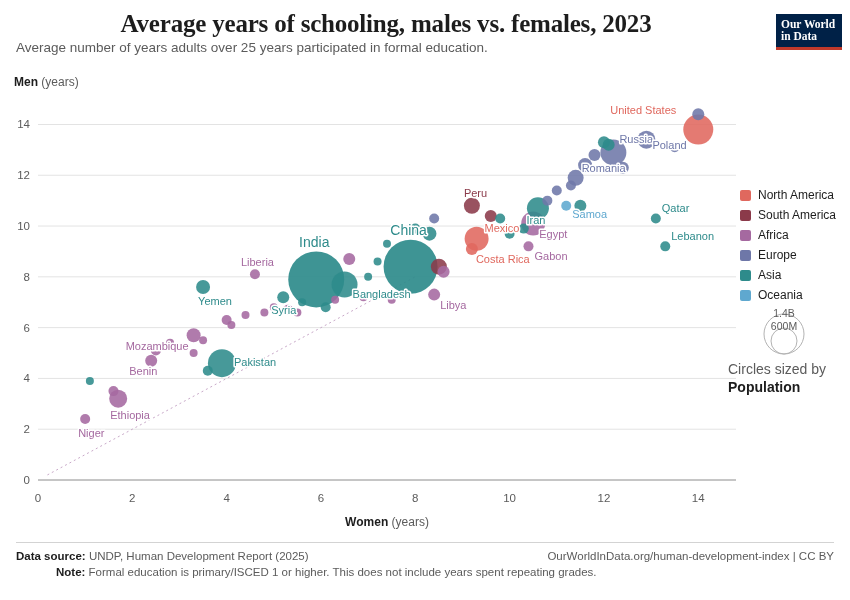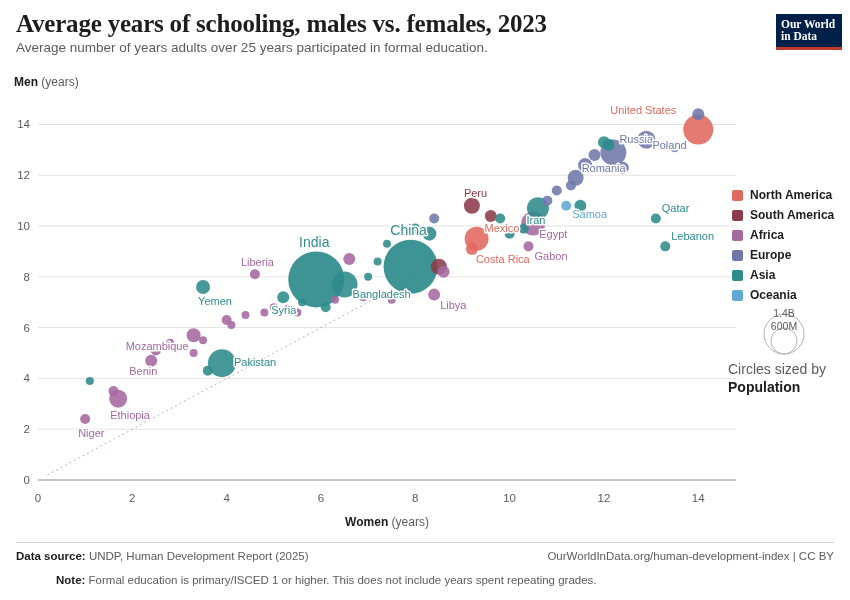--- a/index.html
+++ b/index.html
@@ -18,20 +18,21 @@
   
   .header { position: absolute; left: 16px; top: 10px; width: 740px; }
   .title {
     font-family: "Liberation Serif", serif;
     font-size: 25px;
     font-weight: 700;
     color: #1d1d1d;
     letter-spacing: -0.2px;
     margin: 0;
     line-height: 1.15;
+    text-align: center;
   }
   .subtitle {
     font-size: 13.5px;
     color: #5b5b5b;
     margin-top: 0;
     line-height: 1.3;
   }
 
   
   .owid-logo {
@@ -74,24 +75,23 @@
     paint-order: stroke;
     stroke: #ffffff;
     stroke-width: 3px;
     stroke-linejoin: round;
   }
   .pt-label.big { font-size: 14px; }
 
   
   .legend {
     position: absolute;
-    right: 10px;
+    right: 2px;
     top: 188px;
     width: 108px;
-    font-weight: bold;
   }
   .legend-row {
     display: flex;
     align-items: center;
     gap: 7px;
     margin-bottom: 6px;
   }
   .legend-swatch {
     width: 11px; height: 11px; border-radius: 2px; flex: 0 0 auto;
   }
@@ -117,21 +117,21 @@
     position: absolute;
     left: 16px; right: 16px;
     top: 542px;
     border-top: 1px solid #d3d3d3;
     padding-top: 7px;
     font-size: 11.5px;
     color: #5b5b5b;
   }
   .footer-row { display: flex; justify-content: space-between; align-items: flex-end; }
   .footer b { color: #1d1d1d; font-weight: 700; }
-  .footer-note { margin-top: 12px; padding-left: 40px; }
+  .footer-note { margin-top: 4px; padding-left: 40px; }
 </style>
 </head>
 <body>
 
 <div class="page">
 
   <div class="header">
     <h1 class="title">Average years of schooling, males vs. females, 2023</h1>
     <div class="subtitle">Average number of years adults over 25 years participated in formal education.</div>
   </div>

